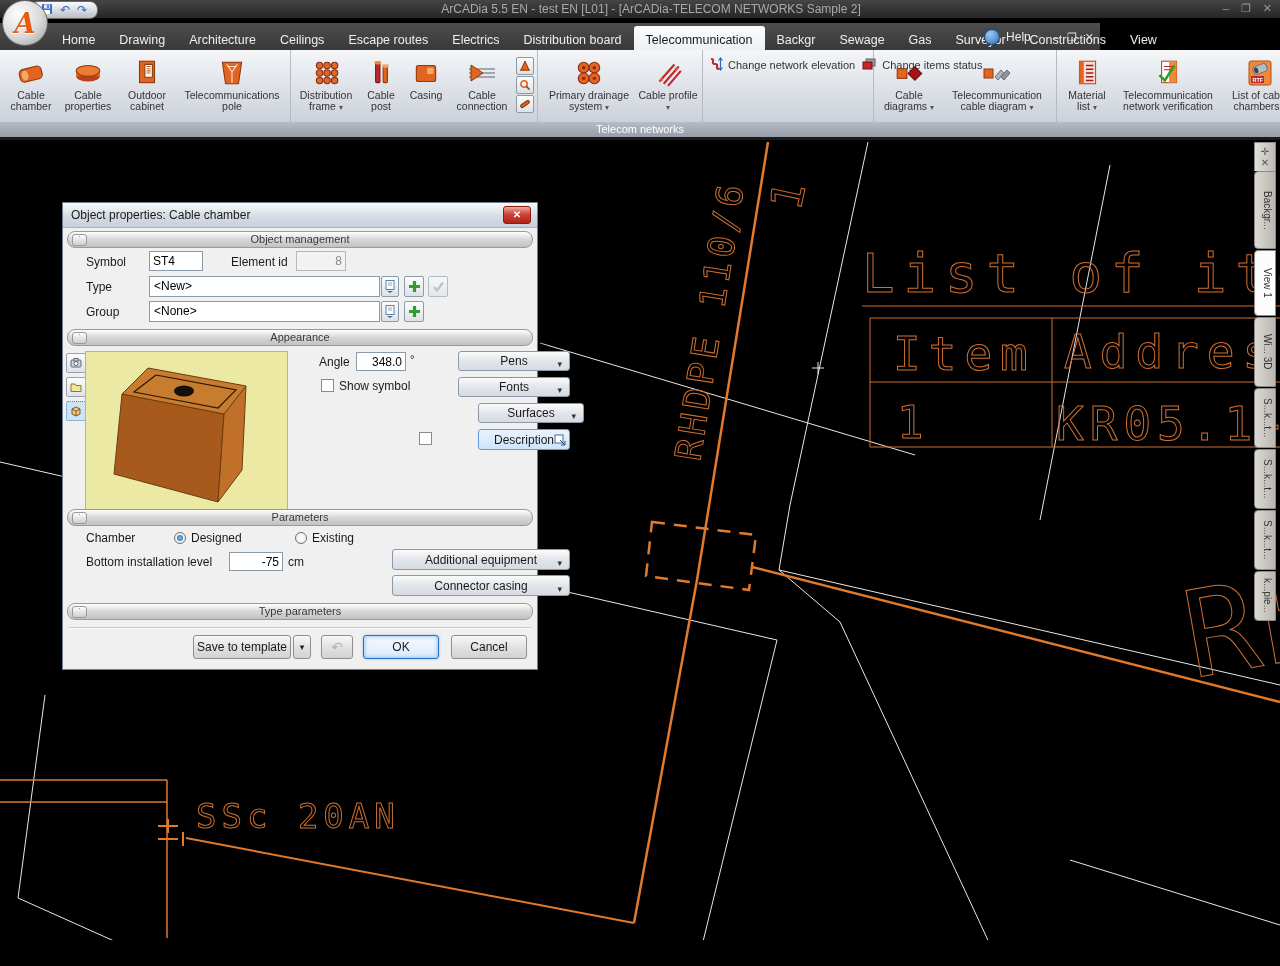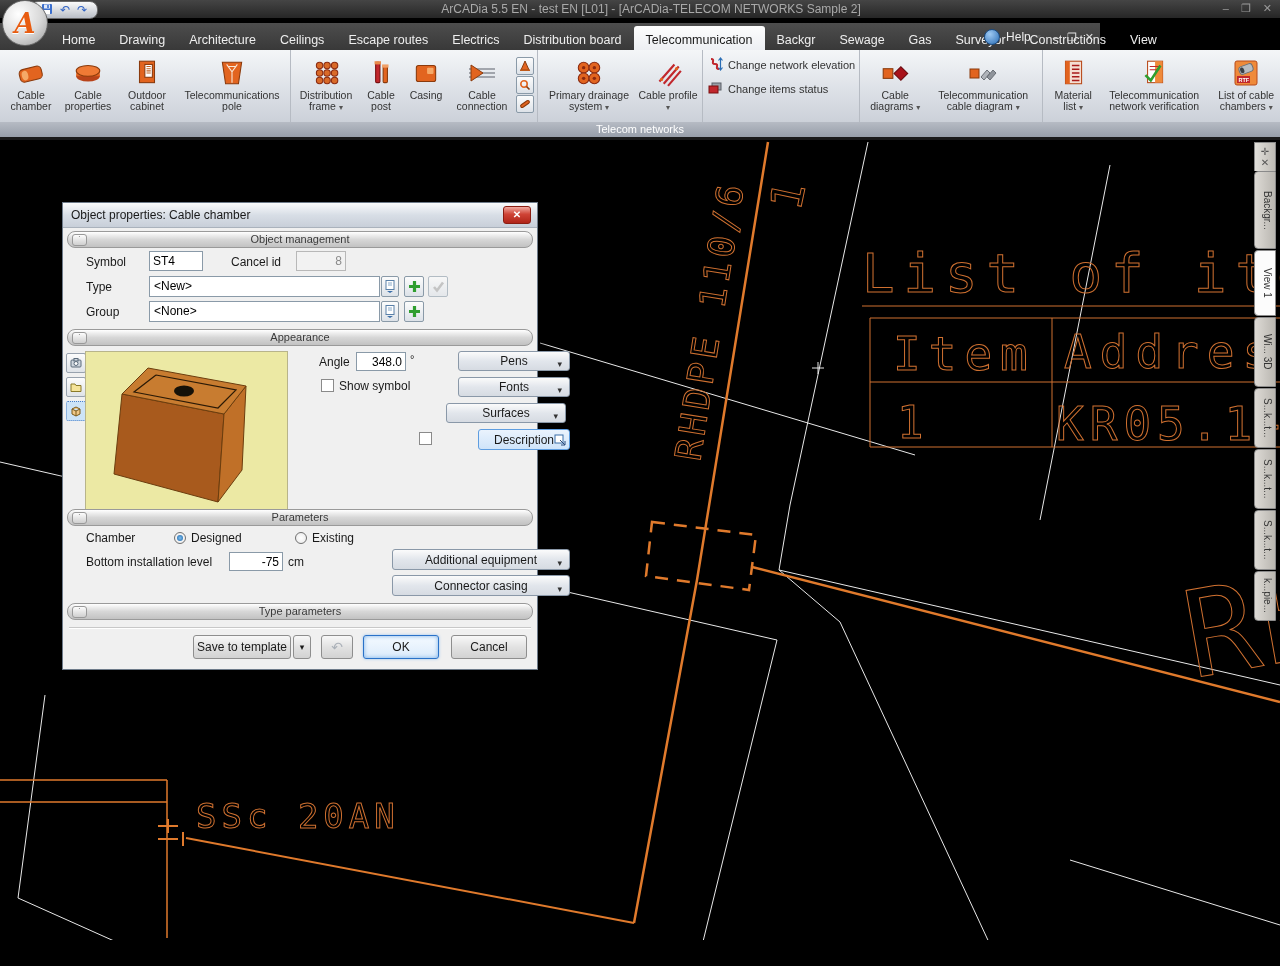--- a/index.html
+++ b/index.html
@@ -20,21 +20,21 @@
   .helpzone{position:absolute;right:6px;top:6px;display:flex;align-items:center;gap:6px;color:#eee;font-size:12px;}
   .docbtns{display:flex;gap:8px;color:#ddd;font-size:11px;margin-left:6px;}
   .globe{width:14px;height:14px;border-radius:50%;background:radial-gradient(circle at 35% 30%,#9ec9f2,#2a6db5);border:1px solid #1a4a80;display:inline-block;}
   
   .ribbon{position:absolute;left:0;top:50px;width:1280px;height:72px;background:linear-gradient(#f4f6f8,#dde1e7 55%,#ccd1d9);border-bottom:1px solid #b0b5bd;display:flex;}
   .rgroup{display:flex;align-items:flex-start;padding:4px 3px 0;border-right:1px solid #b6bbc3;}
   .rbtn{display:flex;flex-direction:column;align-items:center;color:#333;font-size:10.5px;line-height:11px;text-align:center;padding:1px;}
   .ricon{height:35px;display:flex;align-items:center;justify-content:center;}
   .dd-arrow{color:#555;font-size:8px;line-height:8px;}
   .rstack{display:flex;flex-direction:column;gap:1px;padding-top:3px;}
-  .rrowcol{display:flex;flex-direction:column;justify-content:flex-start;padding:6px 4px;gap:6px;}
+  .rrowcol{display:flex;flex-direction:row;justify-content:flex-start;padding:6px 4px;gap:6px;}
   .rrow{display:flex;align-items:center;gap:5px;font-size:11px;color:#333;white-space:nowrap;}
   .band{position:absolute;left:0;top:122px;width:1280px;height:15px;background:linear-gradient(#b6bbc4,#979ea9);color:#fff;font-size:11px;line-height:14px;text-align:center;border-bottom:3px solid #1a1a1a;}
   
   .canvas{position:absolute;left:0;top:140px;width:1280px;height:800px;background:#000;}
   .cadtext{font-family:"DejaVu Sans Mono",monospace;fill:none;stroke:#cf7030;stroke-width:1;}
   
   .sidestrip{position:absolute;right:4px;top:142px;width:22px;display:flex;flex-direction:column;align-items:stretch;z-index:5;}
   .dockicons{background:linear-gradient(to right,#e2e0db,#bdbab4);border:1px solid #8a8a8a;border-bottom:none;color:#555;font-size:10px;text-align:center;padding:3px 0;}
   .vtab{writing-mode:vertical-rl;font-size:10px;color:#333;background:linear-gradient(to right,#dddad5,#b9b6b0);border:1px solid #8a8a8a;border-radius:4px 0 0 4px;padding:6px 2px;margin-bottom:1px;text-align:center;overflow:hidden;white-space:nowrap;}
   .vtab.active{background:#fcfcfc;}
@@ -406,21 +406,21 @@
       <span>Object properties: Cable chamber</span>
       <div class="dclose">✕</div>
     </div>
 
     <div class="secbar" style="top:28px">
       <span class="chev">ˋ</span>
       <span>Object management</span>
     </div>
     <div class="dlabel" style="left:23px;top:52px">Symbol</div>
     <input class="dinput" style="left: 86px; top: 48px; width: 54px; height: 20px;" readonly="" value="ST4">
-    <div class="dlabel" style="left:168px;top:52px">Cancel id</div>
+    <div class="dlabel" style="left:168px;top:52px">Element id</div>
     <input class="dinput dis" style="left: 233px; top: 48px; width: 50px; height: 20px; text-align: right;" readonly="" value="8">
     <div class="dlabel" style="left:23px;top:77px">Type</div>
     <div class="combo" style="left:86px;top:73px;width:231px;height:21px">&lt;New&gt;</div>
     <span class="sqbtn" style="left:318px;top:73px;width:18px;height:21px">
         <svg width="10" height="13" viewBox="0 0 10 13">
           <rect x="1" y="0.5" width="8" height="9" fill="#fff" stroke="#5a80a8"></rect>
           <path d="M3 3h4M3 5h4" stroke="#88a8c8"></path>
           <path d="M2 11 L5 13 L8 11" fill="#3a6ea8"></path>
         </svg>
       </span>
@@ -479,21 +479,21 @@
         <ellipse cx="98" cy="39" rx="10" ry="5.5" fill="#151108"></ellipse>
       </svg>
     </div>
     <div class="dlabel" style="left:256px;top:152px">Angle</div>
     <input class="dinput" style="left: 293px; top: 149px; width: 50px; height: 19px; text-align: right;" readonly="" value="348.0">
     <div class="dlabel" style="left:347px;top:150px;font-size:11px">°</div>
     <div class="ddbtn" style="left:356px;top:148px;width:112px;height:20px;line-height:19px"><span>Pens</span><span class="arr">▾</span></div>
     <span class="checkbox" style="left:258px;top:176px"></span>
     <div class="dlabel" style="left:276px;top:176px">Show symbol</div>
     <div class="ddbtn" style="left:356px;top:174px;width:112px;height:20px;line-height:19px"><span>Fonts</span><span class="arr">▾</span></div>
-    <div class="ddbtn" style="left:344px;top:200px;width:120px;height:20px;line-height:19px"><span>Surfaces</span><span class="arr">▾</span></div>
+    <div class="ddbtn" style="left:376px;top:200px;width:106px;height:20px;line-height:19px"><span>Surfaces</span><span class="arr">▾</span></div>
     <span class="checkbox" style="left:356px;top:229px"></span>
     <div class="ddbtn descbtn" style="left:376px;top:226px;width:92px;height:21px;line-height:20px"><span>Description</span><svg style="position:absolute;right:3px;top:4px" width="12" height="12" viewBox="0 0 12 12">
           <rect x="1" y="1" width="8" height="8" fill="#fff" stroke="#3a6ea8"></rect>
           <path d="M6 6 L11 11 M11 7 V11 H7" stroke="#2a4a7a" fill="none"></path>
         </svg></div>
 
     <div class="secbar" style="top:306px">
       <span class="chev">ˋ</span>
       <span>Parameters</span>
     </div>

